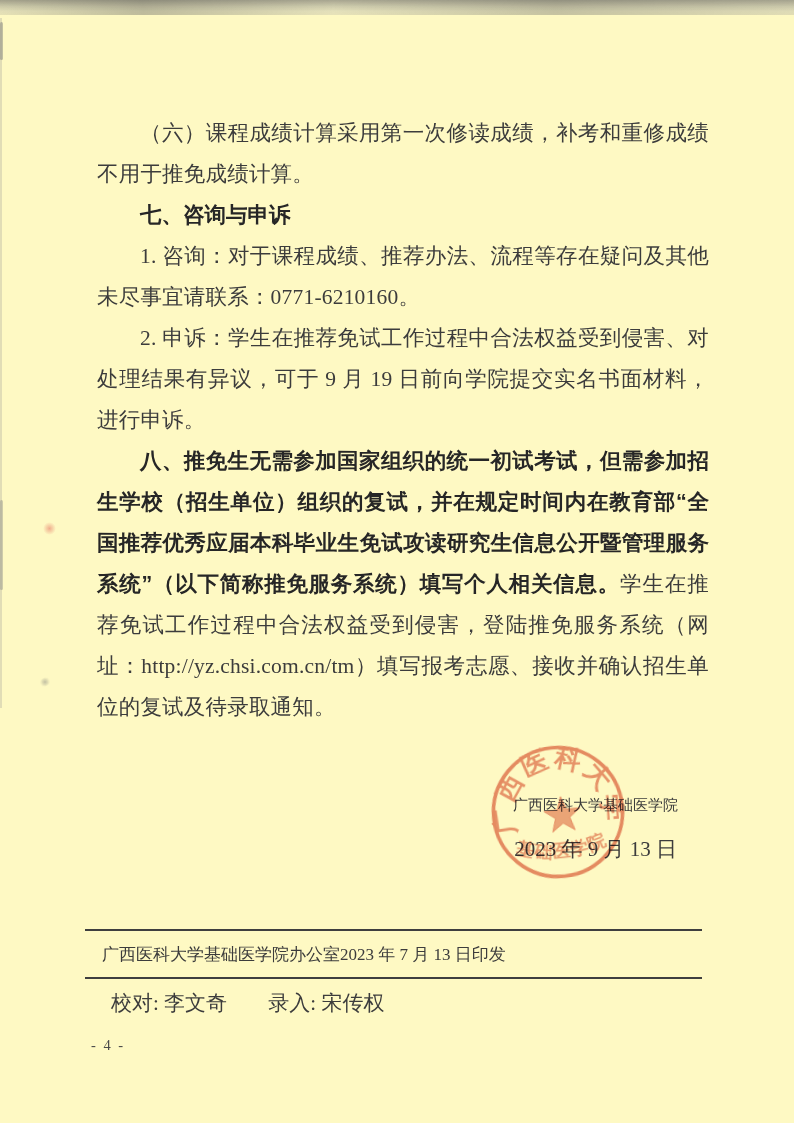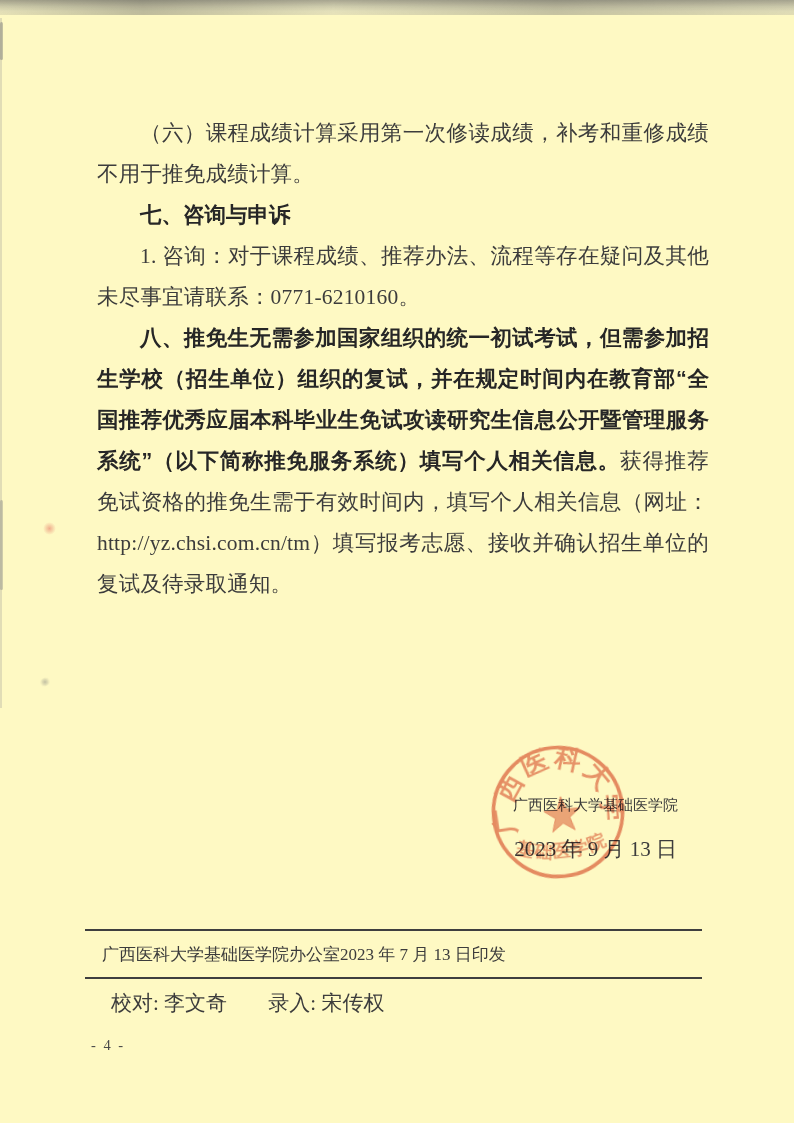--- a/index.html
+++ b/index.html
@@ -135,21 +135,22 @@
   <div class="artifact artifact-left-line"></div>
   <div class="artifact artifact-left-mark-1"></div>
   <div class="artifact artifact-left-mark-2"></div>
   <div class="artifact artifact-pink-smudge"></div>
   <div class="artifact artifact-gray-dot"></div>
 
   <div class="body-text">
     <p class="para">（六）课程成绩计算采用第一次修读成绩，补考和重修成绩不用于推免成绩计算。</p>
     <p class="para heading">七、咨询与申诉</p>
     <p class="para">1. 咨询：对于课程成绩、推荐办法、流程等存在疑问及其他未尽事宜请联系：0771-6210160。</p>
-    <p class="para"><span class="bold">八、推免生无需参加国家组织的统一初试考试，但需参加招生学校（招生单位）组织的复试，并在规定时间内在教育部“全国推荐优秀应届本科毕业生免试攻读研究生信息公开暨管理服务系统”（以下简称推免服务系统）填写个人相关信息。</span><span>获得推荐免试资格的推免生需于有效时间内，填写个人相关信息（网址：http://yz.chsi.com.cn/tm）填写报考志愿、接收并确认招生单位的复试及待录取通知。</span></p>
+    <p class="para">2. 申诉：学生在推荐免试工作过程中合法权益受到侵害、对处理结果有异议，可于 9 月 19 日前向学院提交实名书面材料，进行申诉。</p>
+    <p class="para"><span class="bold">八、推免生无需参加国家组织的统一初试考试，但需参加招生学校（招生单位）组织的复试，并在规定时间内在教育部“全国推荐优秀应届本科毕业生免试攻读研究生信息公开暨管理服务系统”（以下简称推免服务系统）填写个人相关信息。</span><span>学生在推荐免试工作过程中合法权益受到侵害，登陆推免服务系统（网址：http://yz.chsi.com.cn/tm）填写报考志愿、接收并确认招生单位的复试及待录取通知。</span></p>
   </div>
 
   <div class="signature">
     <div class="sig-inner">
       <div class="sig-org">广西医科大学基础医学院</div>
       <div class="sig-date">2023 年 9 月 13 日</div>
     </div>
   </div>
 
   <svg class="seal" viewBox="0 0 138 138">

